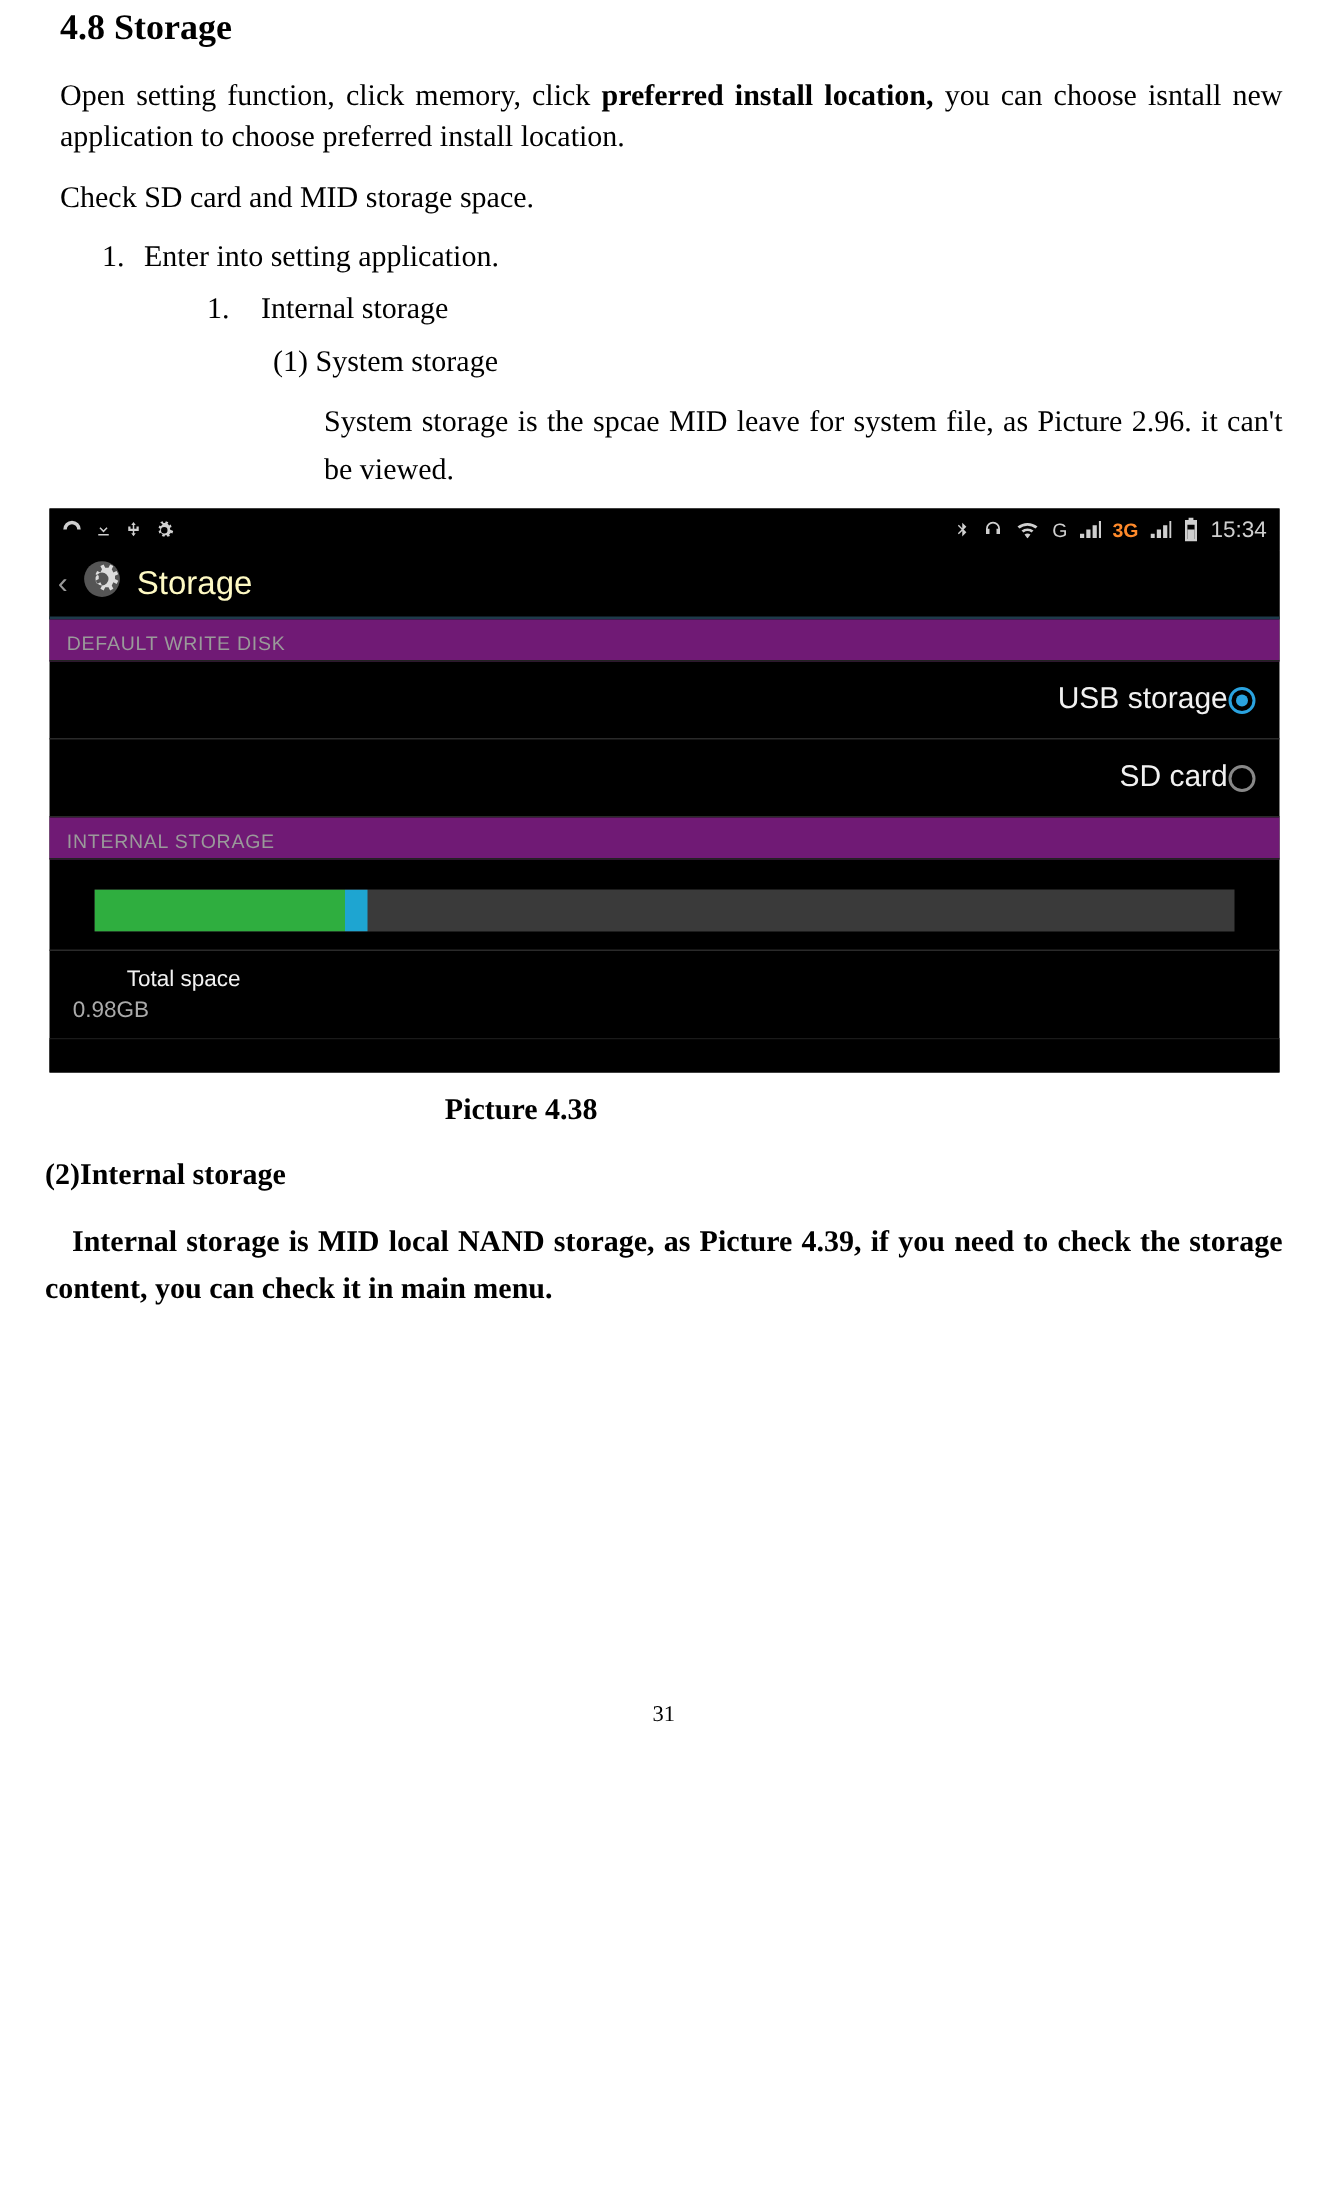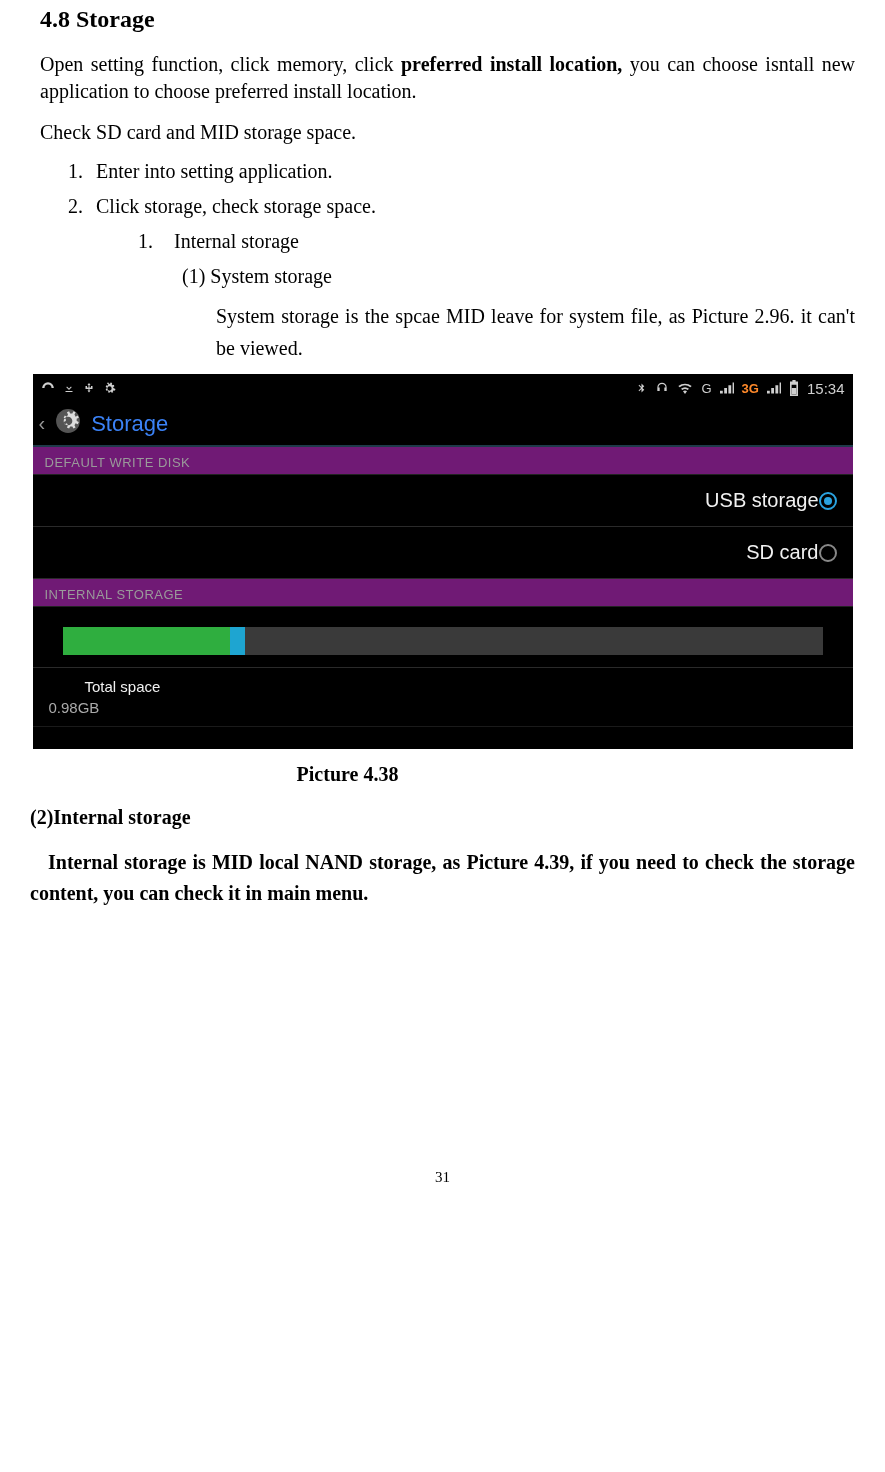--- a/index.html
+++ b/index.html
@@ -92,21 +92,21 @@
   }
   .titlebar .back {
     color: #999;
     font-size: 20px;
   }
   .titlebar .gear {
     display:inline-block;
   }
   .titlebar .title {
     font-size: 22px;
-    color: #3b82f6;
+    color: #fef9c3;
   }
   .section-label {
     background: #701a75;
     color: #9a9a9a;
     font-size: 13px;
     letter-spacing: 0.5px;
     padding: 8px 12px 4px 12px;
     border-bottom: 1px solid #222;
   }
   .row {
@@ -186,23 +186,20 @@
 <div class="indent">
   <p class="para justify">
     <span>Open setting function, click memory, click </span><span class="bold">preferred install location, </span><span>you can choose isntall new application to choose preferred install location.</span>
   </p>
   <p class="para">Check SD card and MID storage space.</p>
 
   <div class="ol1">
     <div class="li">
       <span class="num">1.</span><span>Enter into setting application.</span>
     </div>
-    <div class="li">
-      <span class="num">2.</span><span>Click storage, check storage space.</span>
-    </div>
   </div>
 
   <div class="sub-list">
     <div class="li">
       <span class="num">1.</span><span>Internal storage</span>
     </div>
   </div>
 
   <div class="sub-sub">
     <div class="li">

